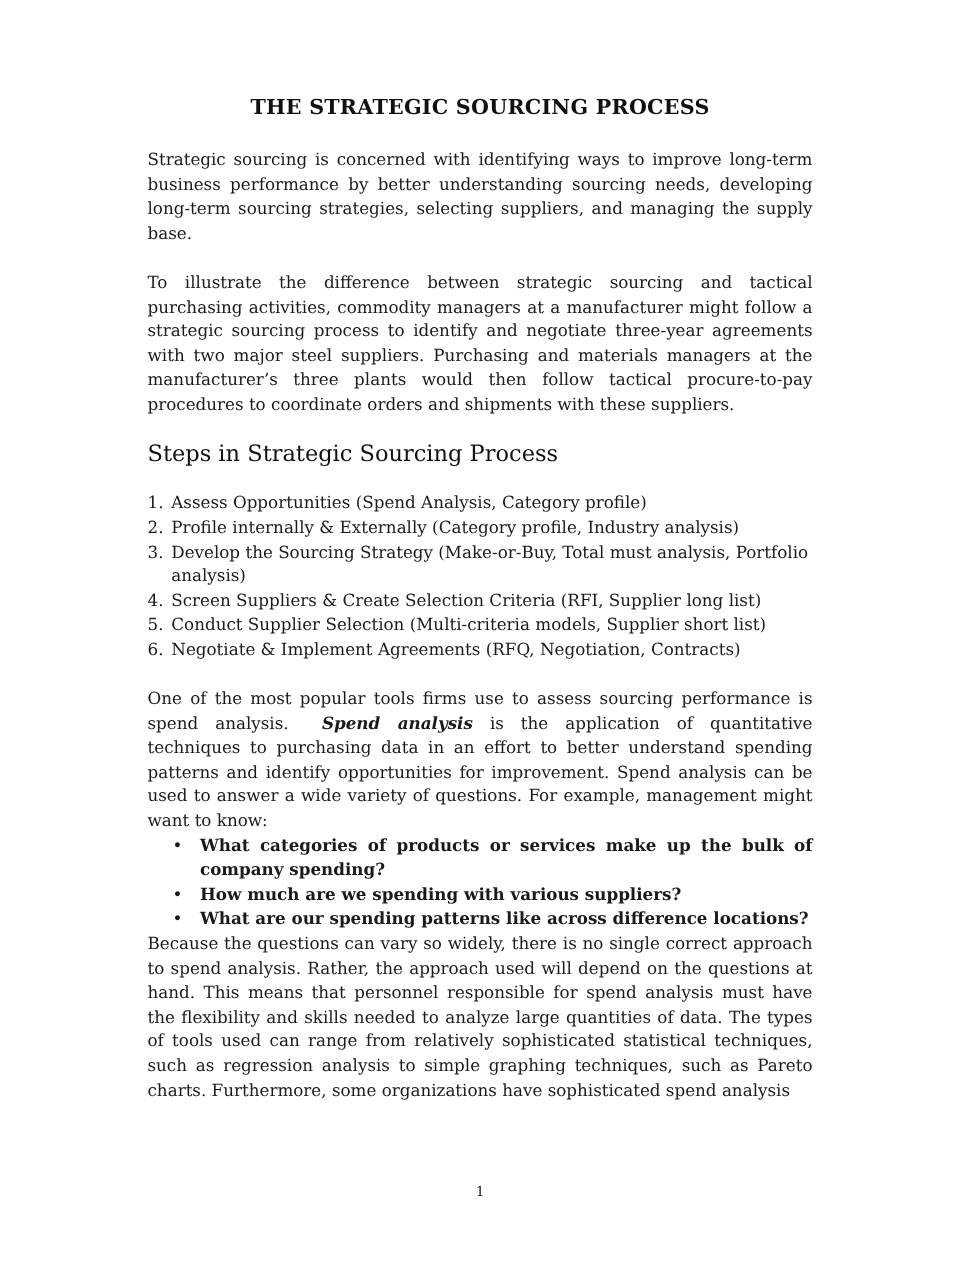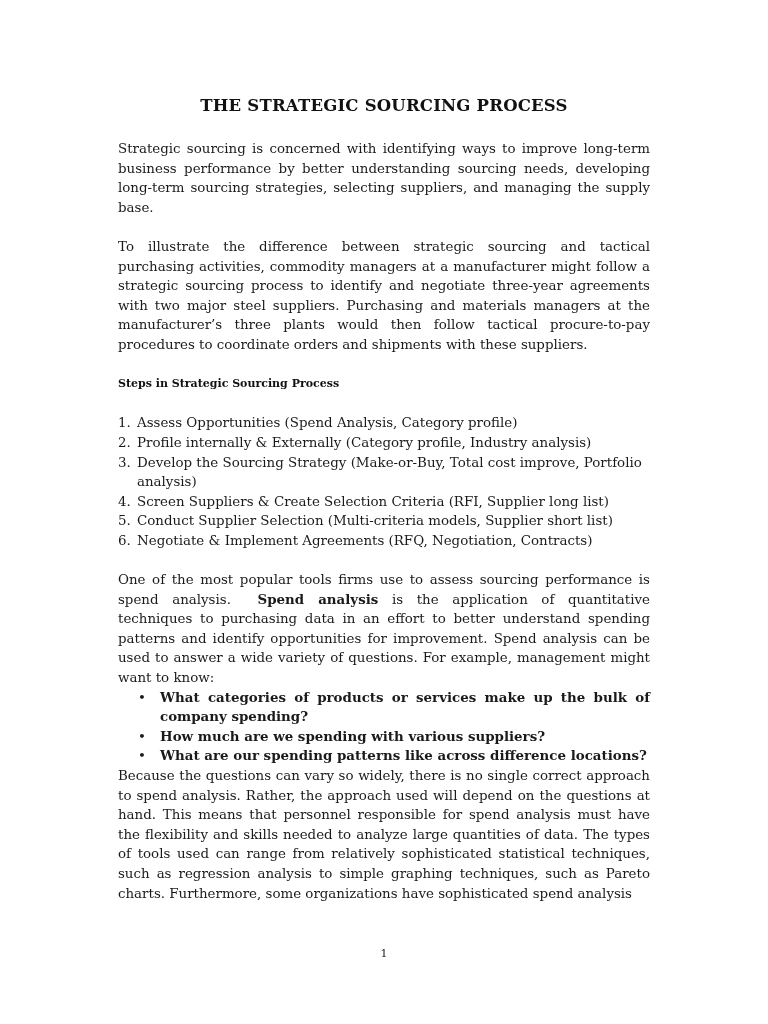--- a/index.html
+++ b/index.html
@@ -11,41 +11,41 @@
       width: 768px;
       height: 1024px;
       position: relative;
       overflow: hidden;
       font-family: "DejaVu Serif", "Liberation Serif", serif;
       color: #1a1a1a;
     }
     .page {
       position: absolute;
       left: 118px;
-      top: 96px;
+      top: 76px;
       width: 532px;
     }
     .title {
       text-align: center;
       font-weight: bold;
       font-size: 16.5px;
       margin: 0 0 24px 0;
       letter-spacing: 0.2px;
       color: #111;
     }
     p {
       margin: 0;
       font-size: 13.4px;
       line-height: 19.6px;
       text-align: justify;
     }
     .para-gap { margin-bottom: 19.6px; }
     .heading {
-      font-weight: bold;
-      font-size: 11px;
+      font-weight: normal;
+      font-size: 18px;
       line-height: 19.6px;
       margin: 0 0 19.6px 0;
       color: #111;
     }
     ol.steps {
       margin: 0 0 19.6px 0;
       padding: 0;
       list-style: none;
     }
     ol.steps li {
@@ -71,20 +71,21 @@
     ul.bullets .dot {
       width: 42px;
       flex: 0 0 42px;
       text-align: left;
       padding-left: 20px;
       box-sizing: border-box;
     }
     ul.bullets .txt { flex: 1; text-align: justify; font-weight: bold; }
     .em-term {
       font-weight: bold;
+      font-style: italic;
       margin-left: 13px;
     }
     .page-number {
       position: absolute;
       top: 947px;
       left: 0;
       width: 768px;
       text-align: center;
       font-size: 11px;
       color: #222;
@@ -106,21 +107,21 @@
     <li>
       <span class="num">1.</span>
       <span class="txt">Assess Opportunities (Spend Analysis, Category profile)</span>
     </li>
     <li>
       <span class="num">2.</span>
       <span class="txt">Profile internally &amp; Externally (Category profile, Industry analysis)</span>
     </li>
     <li>
       <span class="num">3.</span>
-      <span class="txt">Develop the Sourcing Strategy (Make-or-Buy, Total cost improve, Portfolio analysis)</span>
+      <span class="txt">Develop the Sourcing Strategy (Make-or-Buy, Total must analysis, Portfolio analysis)</span>
     </li>
     <li>
       <span class="num">4.</span>
       <span class="txt">Screen Suppliers &amp; Create Selection Criteria (RFI, Supplier long list)</span>
     </li>
     <li>
       <span class="num">5.</span>
       <span class="txt">Conduct Supplier Selection (Multi-criteria models, Supplier short list)</span>
     </li>
     <li>

